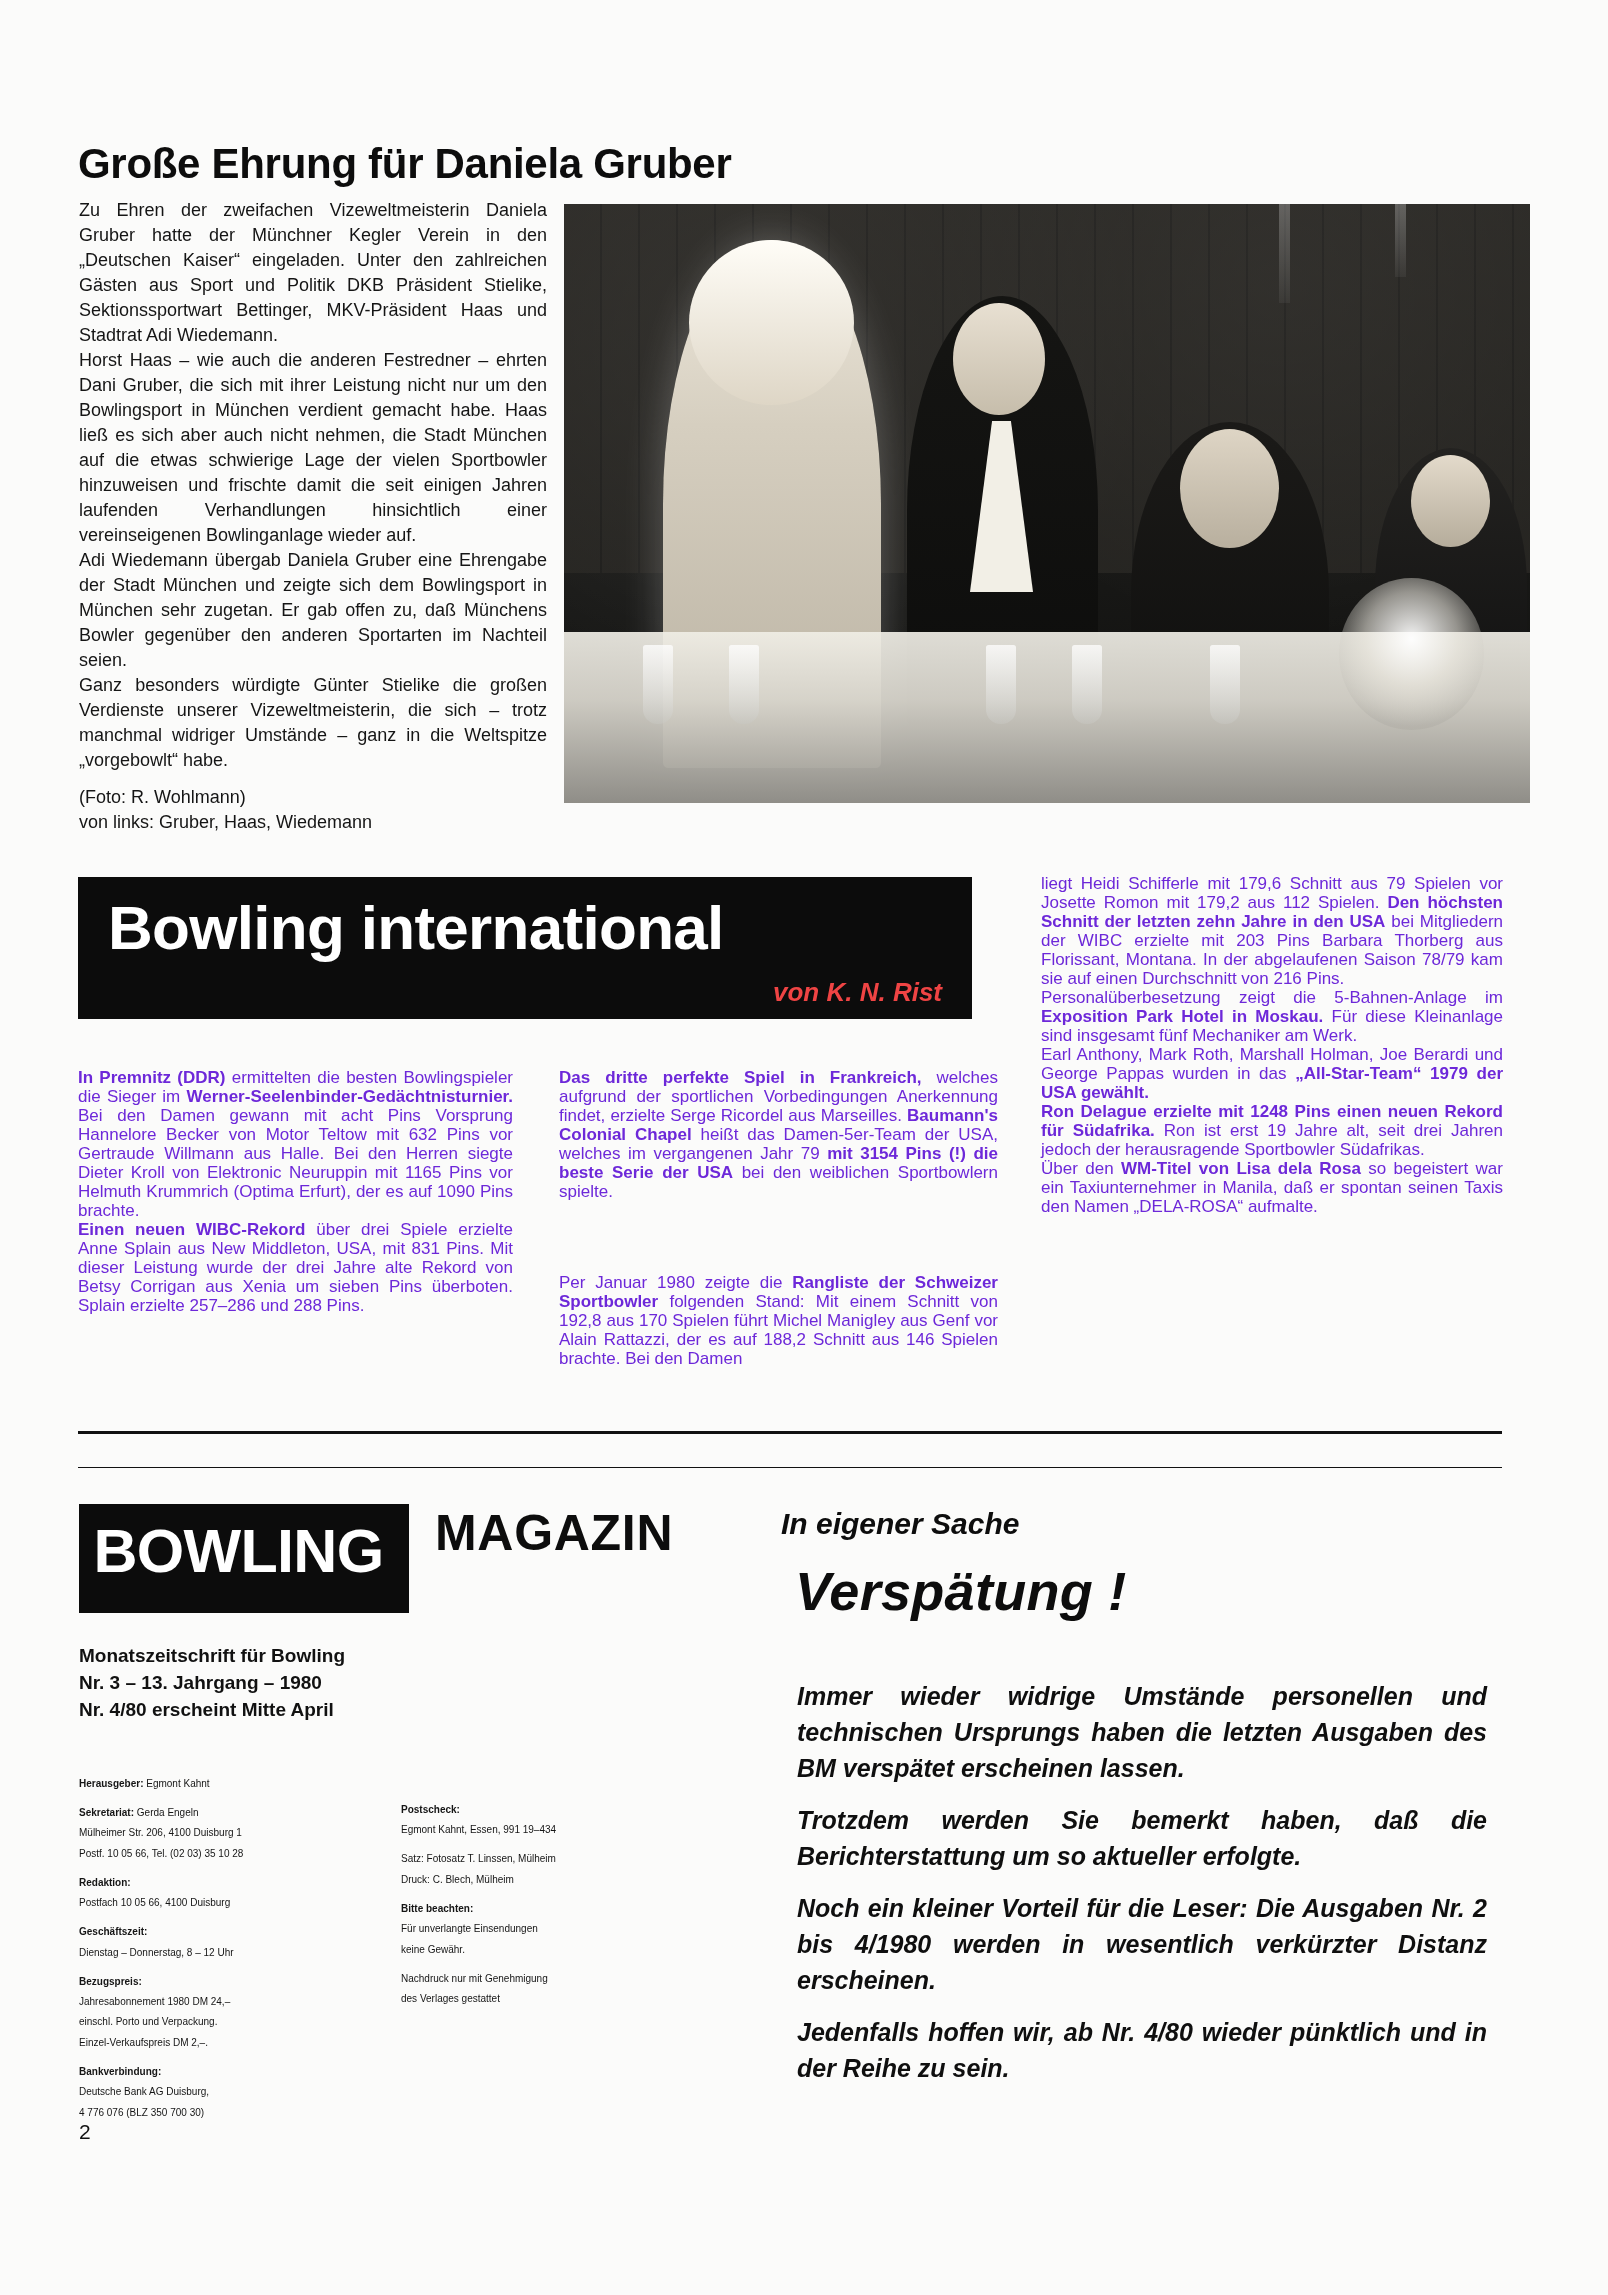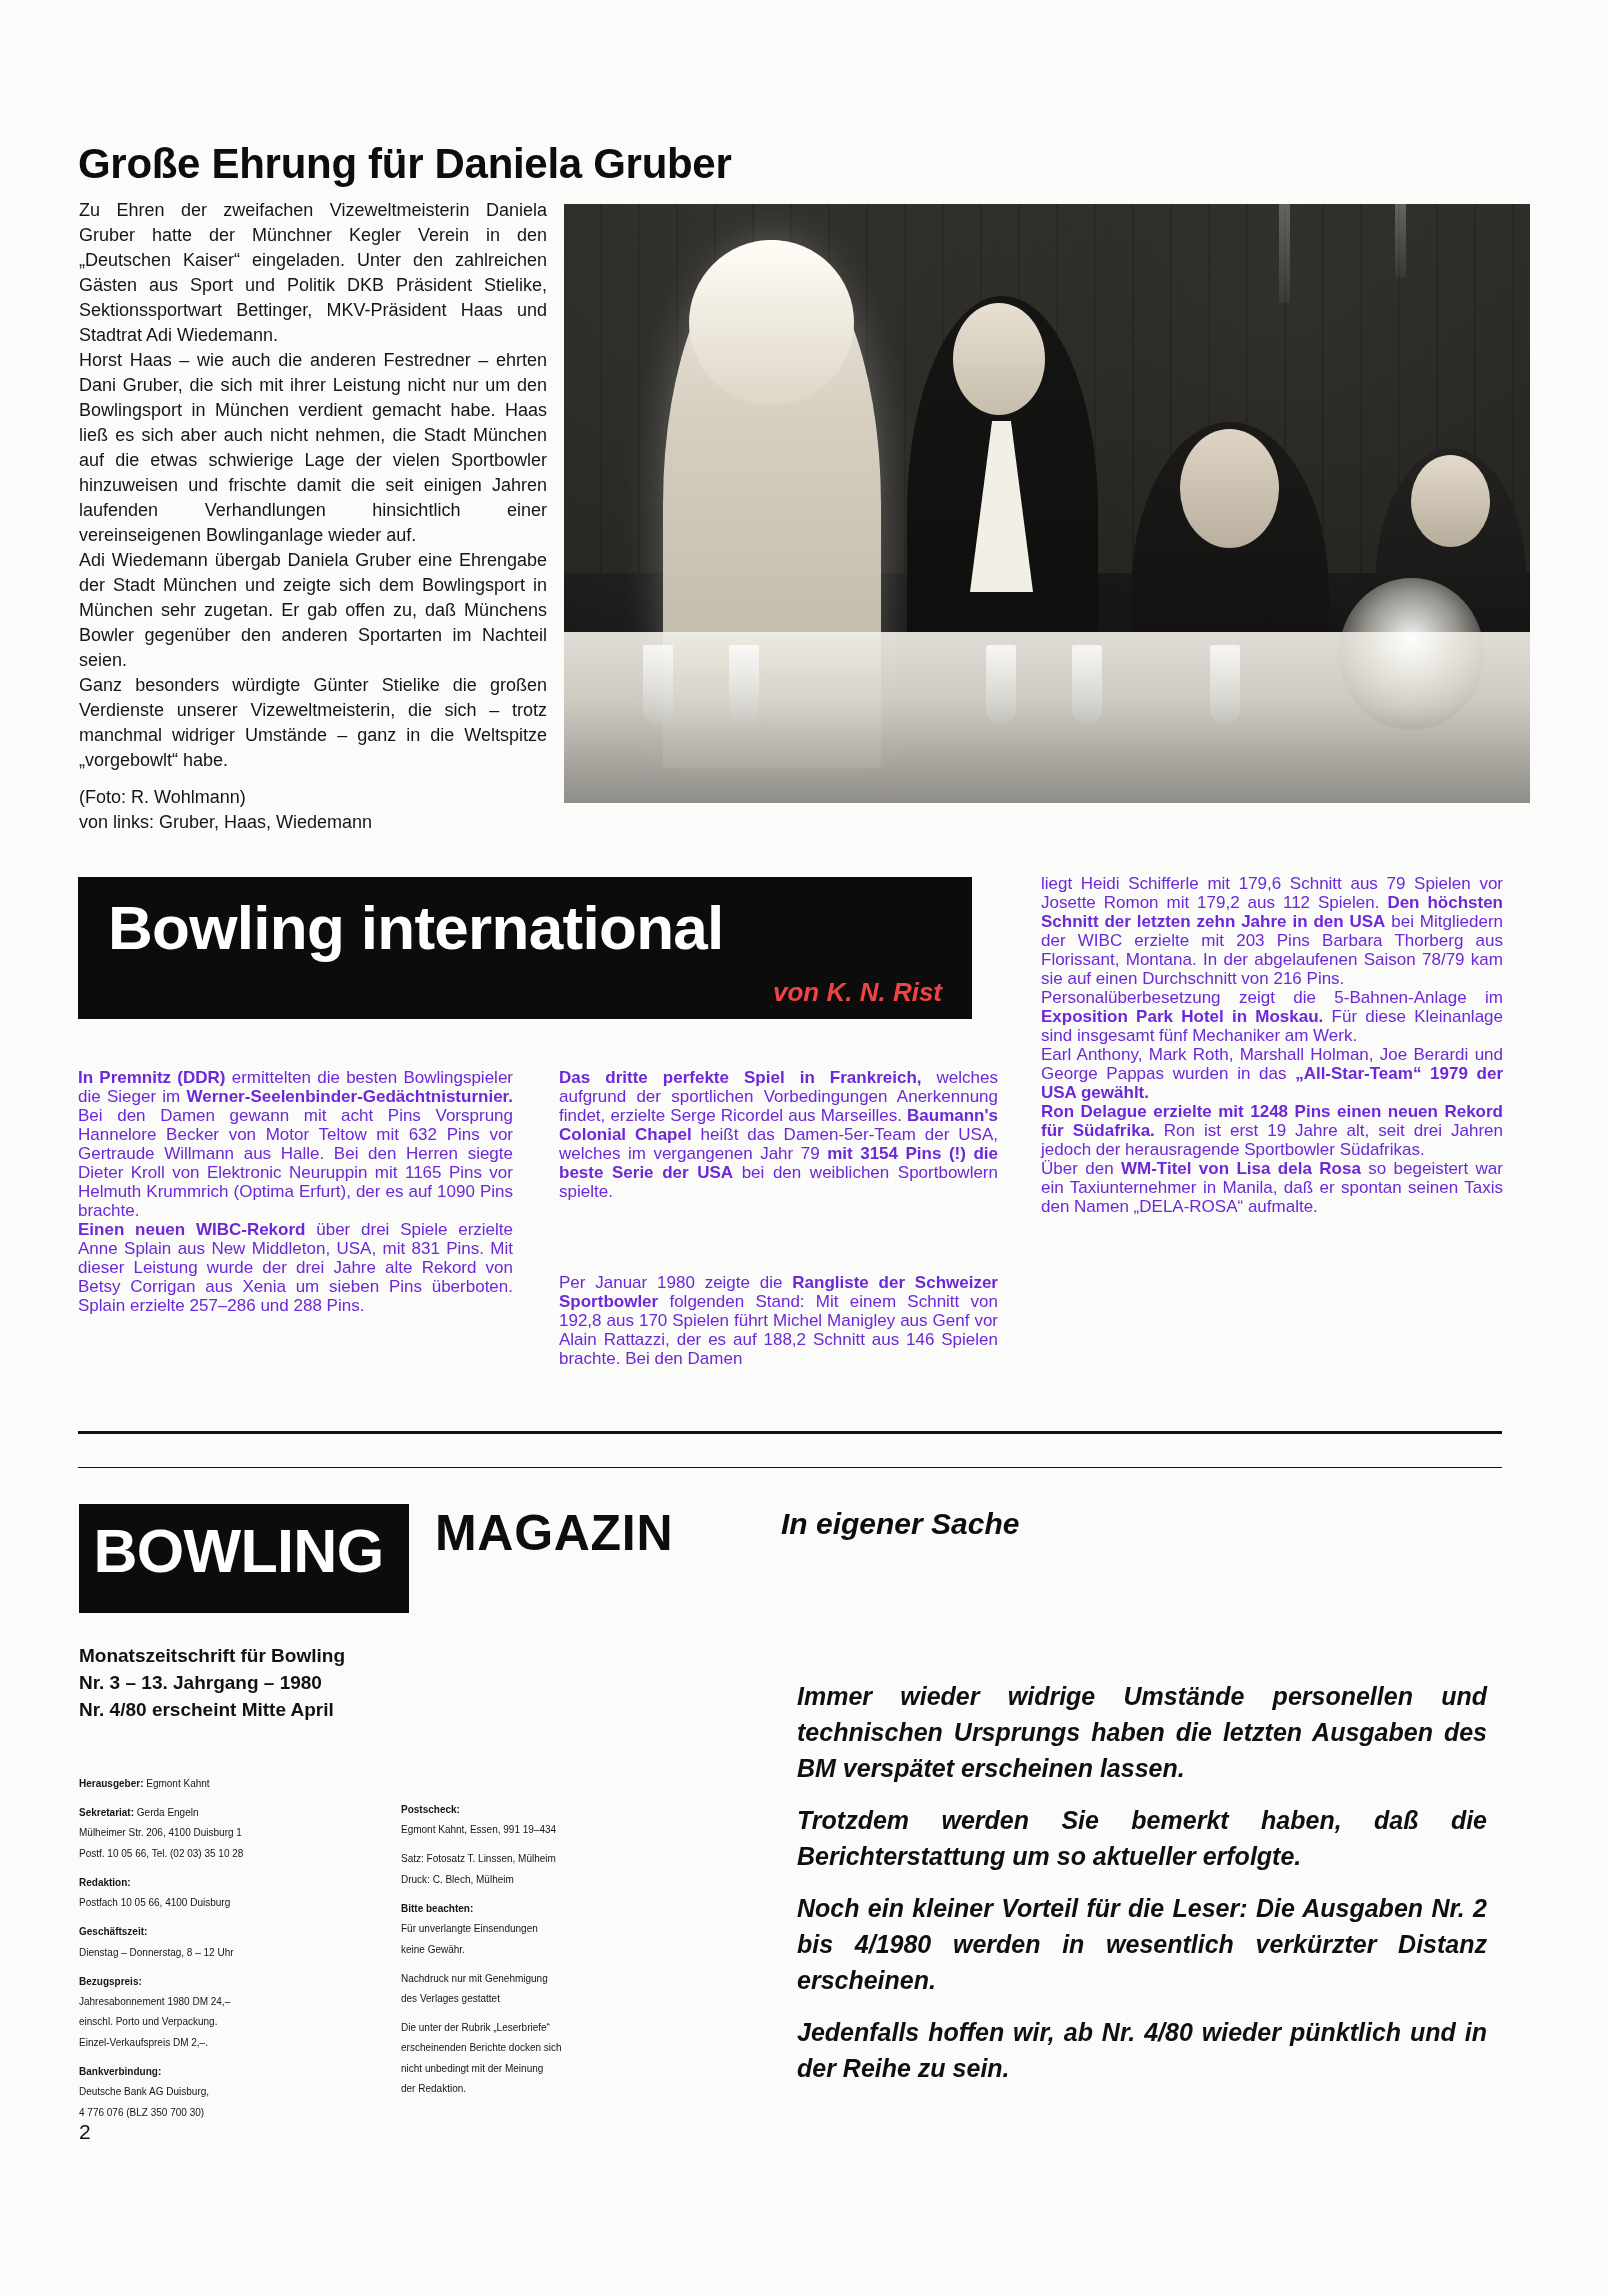--- a/index.html
+++ b/index.html
@@ -382,24 +382,24 @@
     <p><b>Geschäftszeit:</b><br>Dienstag – Donnerstag, 8 – 12 Uhr</p>
     <p><b>Bezugspreis:</b><br>Jahresabonnement 1980 DM 24,–<br>einschl. Porto und Verpackung.<br>Einzel-Verkaufspreis DM 2,–.</p>
     <p><b>Bankverbindung:</b><br>Deutsche Bank AG Duisburg,<br>4 776 076 (BLZ 350 700 30)</p>
   </div>
 
   <div class="imprint imprint-right">
     <p><b>Postscheck:</b><br>Egmont Kahnt, Essen, 991 19–434</p>
     <p>Satz: Fotosatz T. Linssen, Mülheim<br>Druck: C. Blech, Mülheim</p>
     <p><b>Bitte beachten:</b><br>Für unverlangte Einsendungen<br>keine Gewähr.</p>
     <p>Nachdruck nur mit Genehmigung<br>des Verlages gestattet</p>
-    <p>Die unter der Rubrik „Leserbriefe“<br>erscheinenden Berichte docken sich<br>nicht unbedingt mit der Meinung<br>der Redaktion.</p>
   </div>
 
   <div class="eigener">In eigener Sache</div>
+  <div class="verspaetung">Verspätung !</div>
   <div class="editorial">
     <p>Immer wieder widrige Umstände personellen und technischen Ursprungs haben die letzten Ausgaben des BM verspätet erscheinen lassen.</p>
     <p>Trotzdem werden Sie bemerkt haben, daß die Berichterstattung um so aktueller erfolgte.</p>
     <p>Noch ein kleiner Vorteil für die Leser: Die Ausgaben Nr. 2 bis 4/1980 werden in wesentlich verkürzter Distanz erscheinen.</p>
     <p>Jedenfalls hoffen wir, ab Nr. 4/80 wieder pünktlich und in der Reihe zu sein.</p>
   </div>
 
   <div class="pageno">2</div>
 </div>
 

